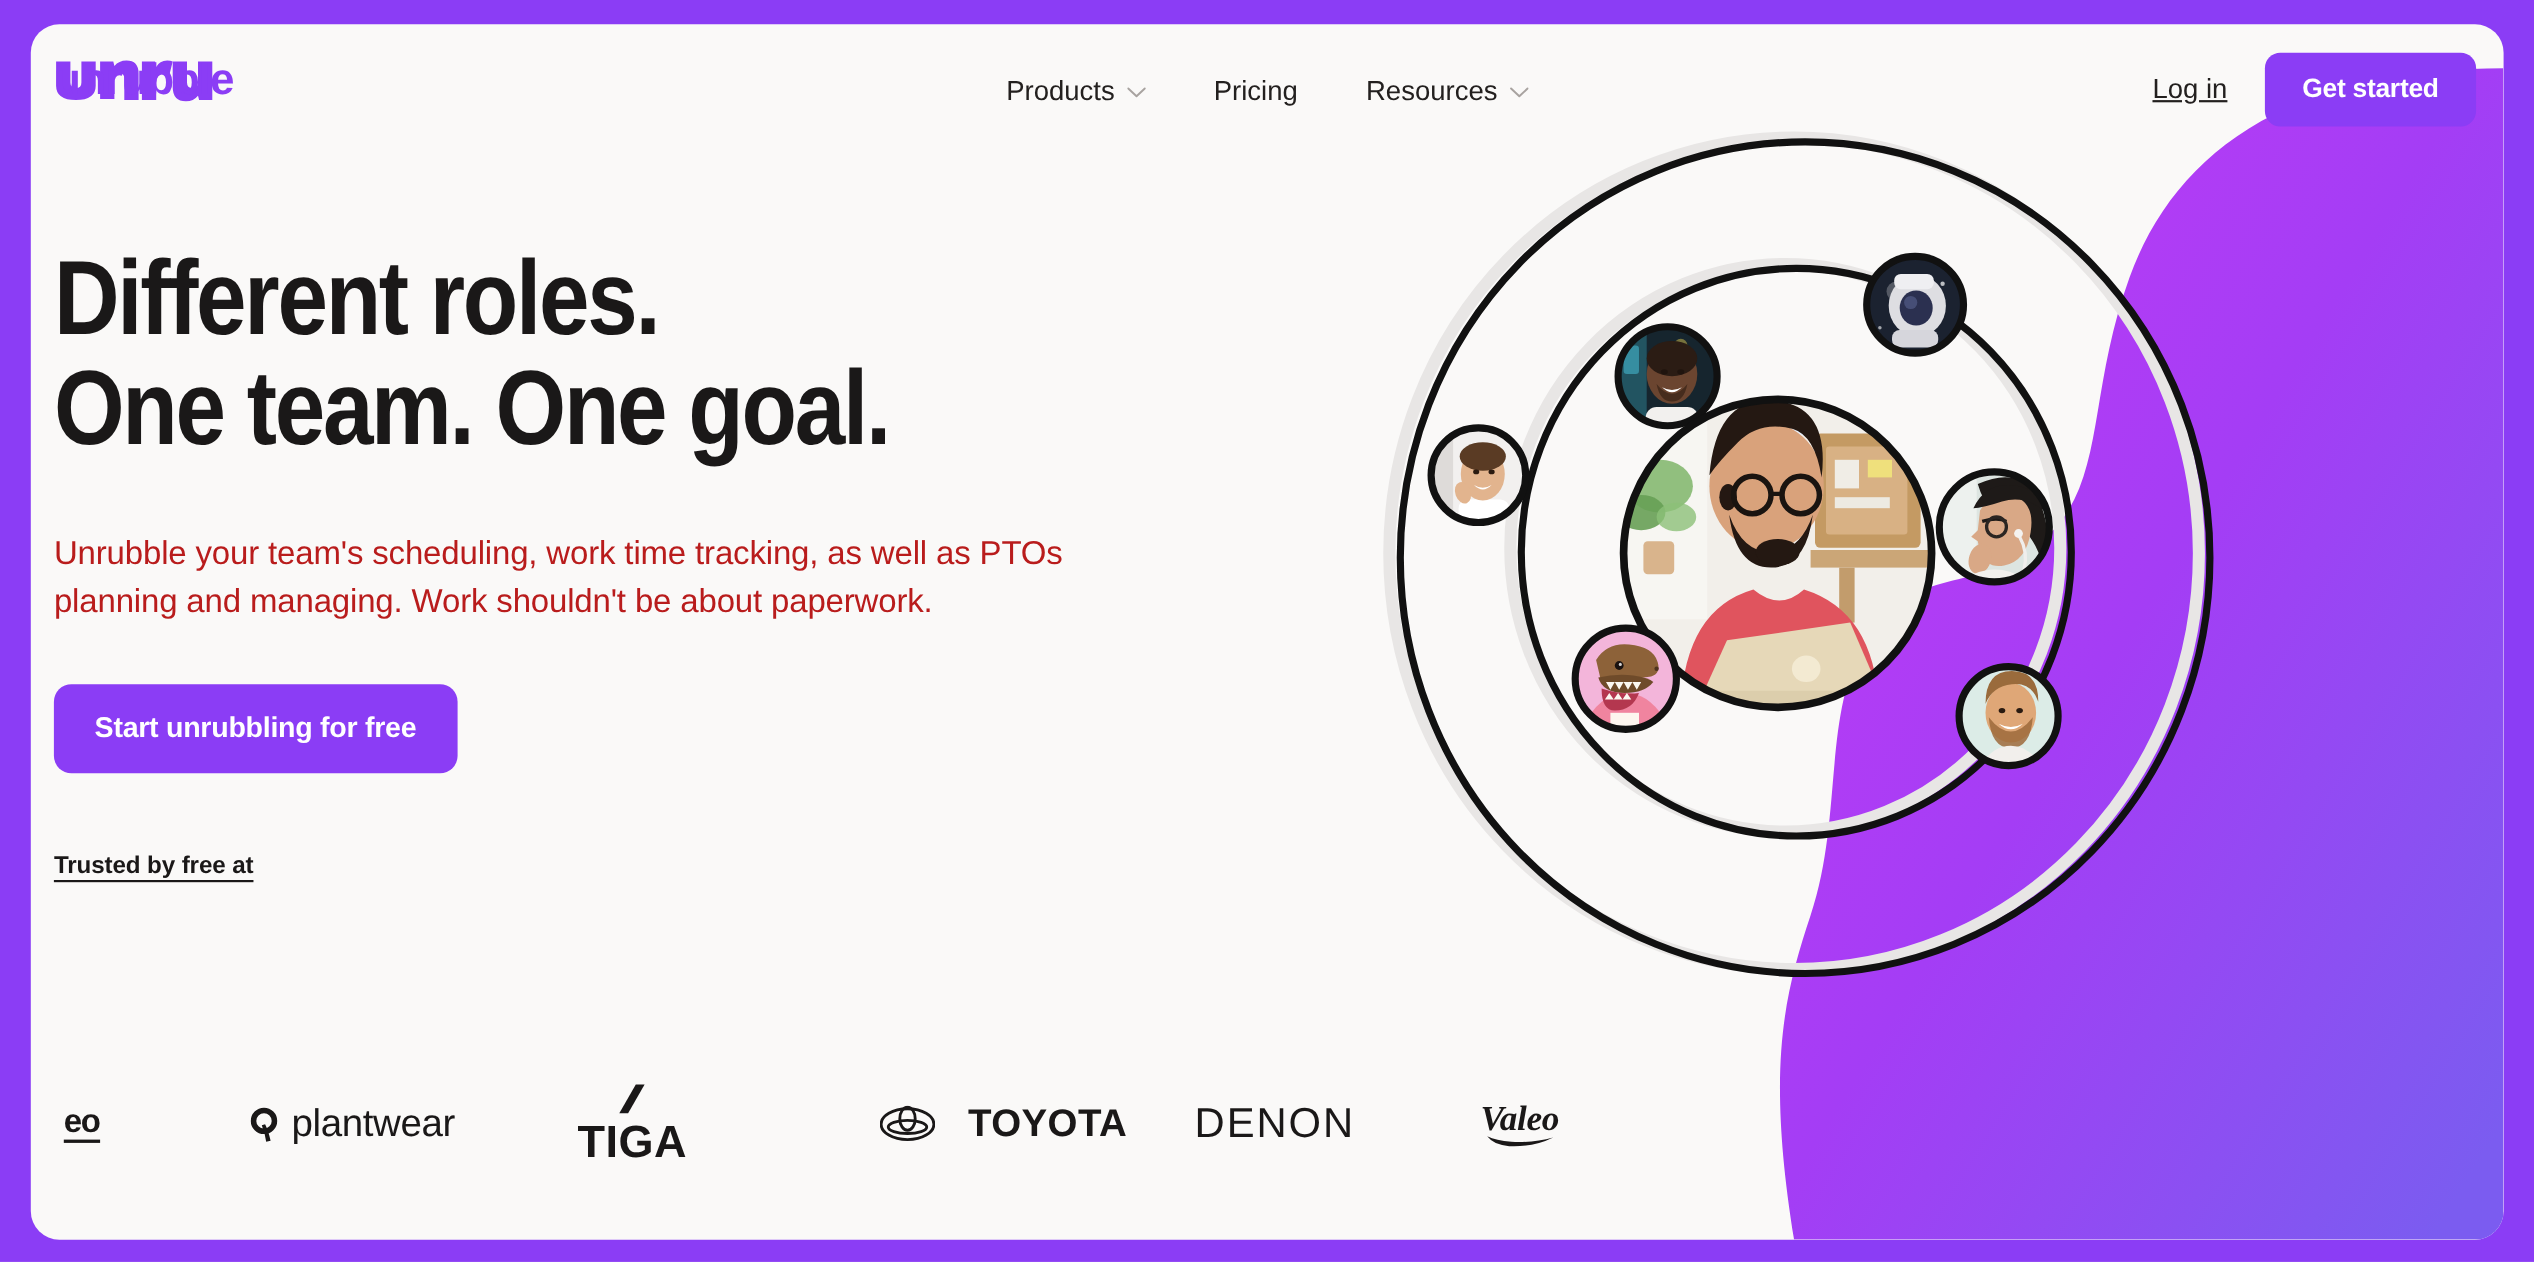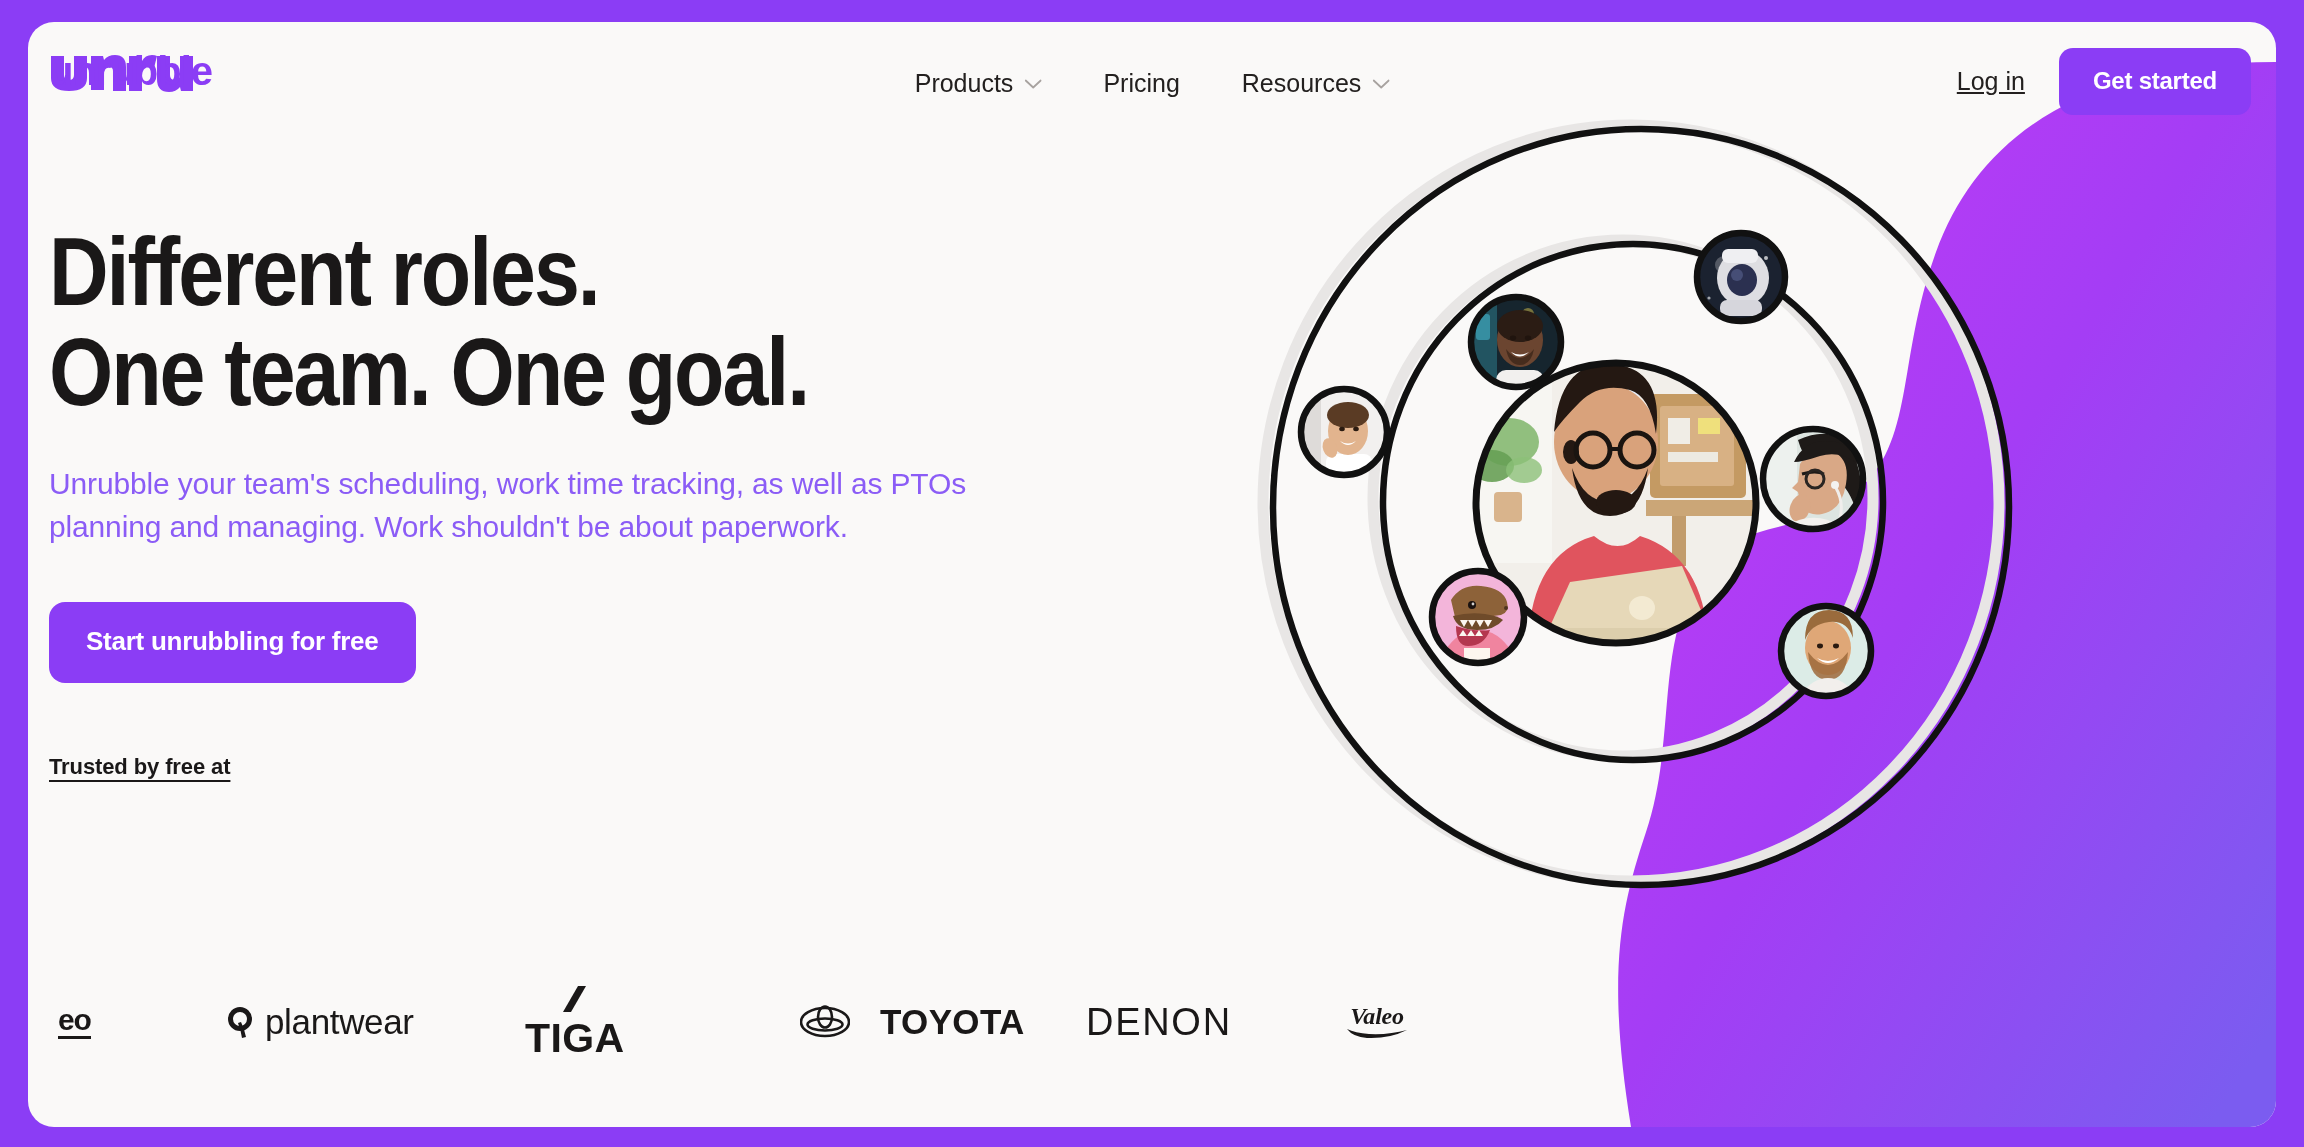--- a/index.html
+++ b/index.html
@@ -133,24 +133,24 @@
     line-height: 1.04;
     color: #1A1818;
     letter-spacing: -0.025em;
     transform: scaleX(0.86);
     transform-origin: left center;
     white-space: nowrap;
   }
   .headline .l2 { display: block; }
 
   .subhead {
-    margin-top: 40px;
+    margin-top: 60px;
     font-size: 30px;
     line-height: 1.46;
-    color: #8b5cf6;
+    color: #b91c1c;
     max-width: 960px;
     letter-spacing: -0.005em;
   }
 
   .btn-cta {
     display: inline-block;
     margin-top: 53px;
     background: #8B3DF5;
     color: #fff;
     font-size: 26px;
@@ -236,21 +236,21 @@
 
   .lg-valeo {
     display: flex;
     flex-direction: column;
     align-items: center;
   }
   .lg-valeo .vtext {
     font-family: "Liberation Serif", serif;
     font-style: italic;
     font-weight: 700;
-    font-size: 24px;
+    font-size: 32px;
     letter-spacing: -0.01em;
     line-height: 1;
   }
 
   
   .hero-art {
     position: absolute;
     right: 0;
     top: 0;
     width: 1100px;

